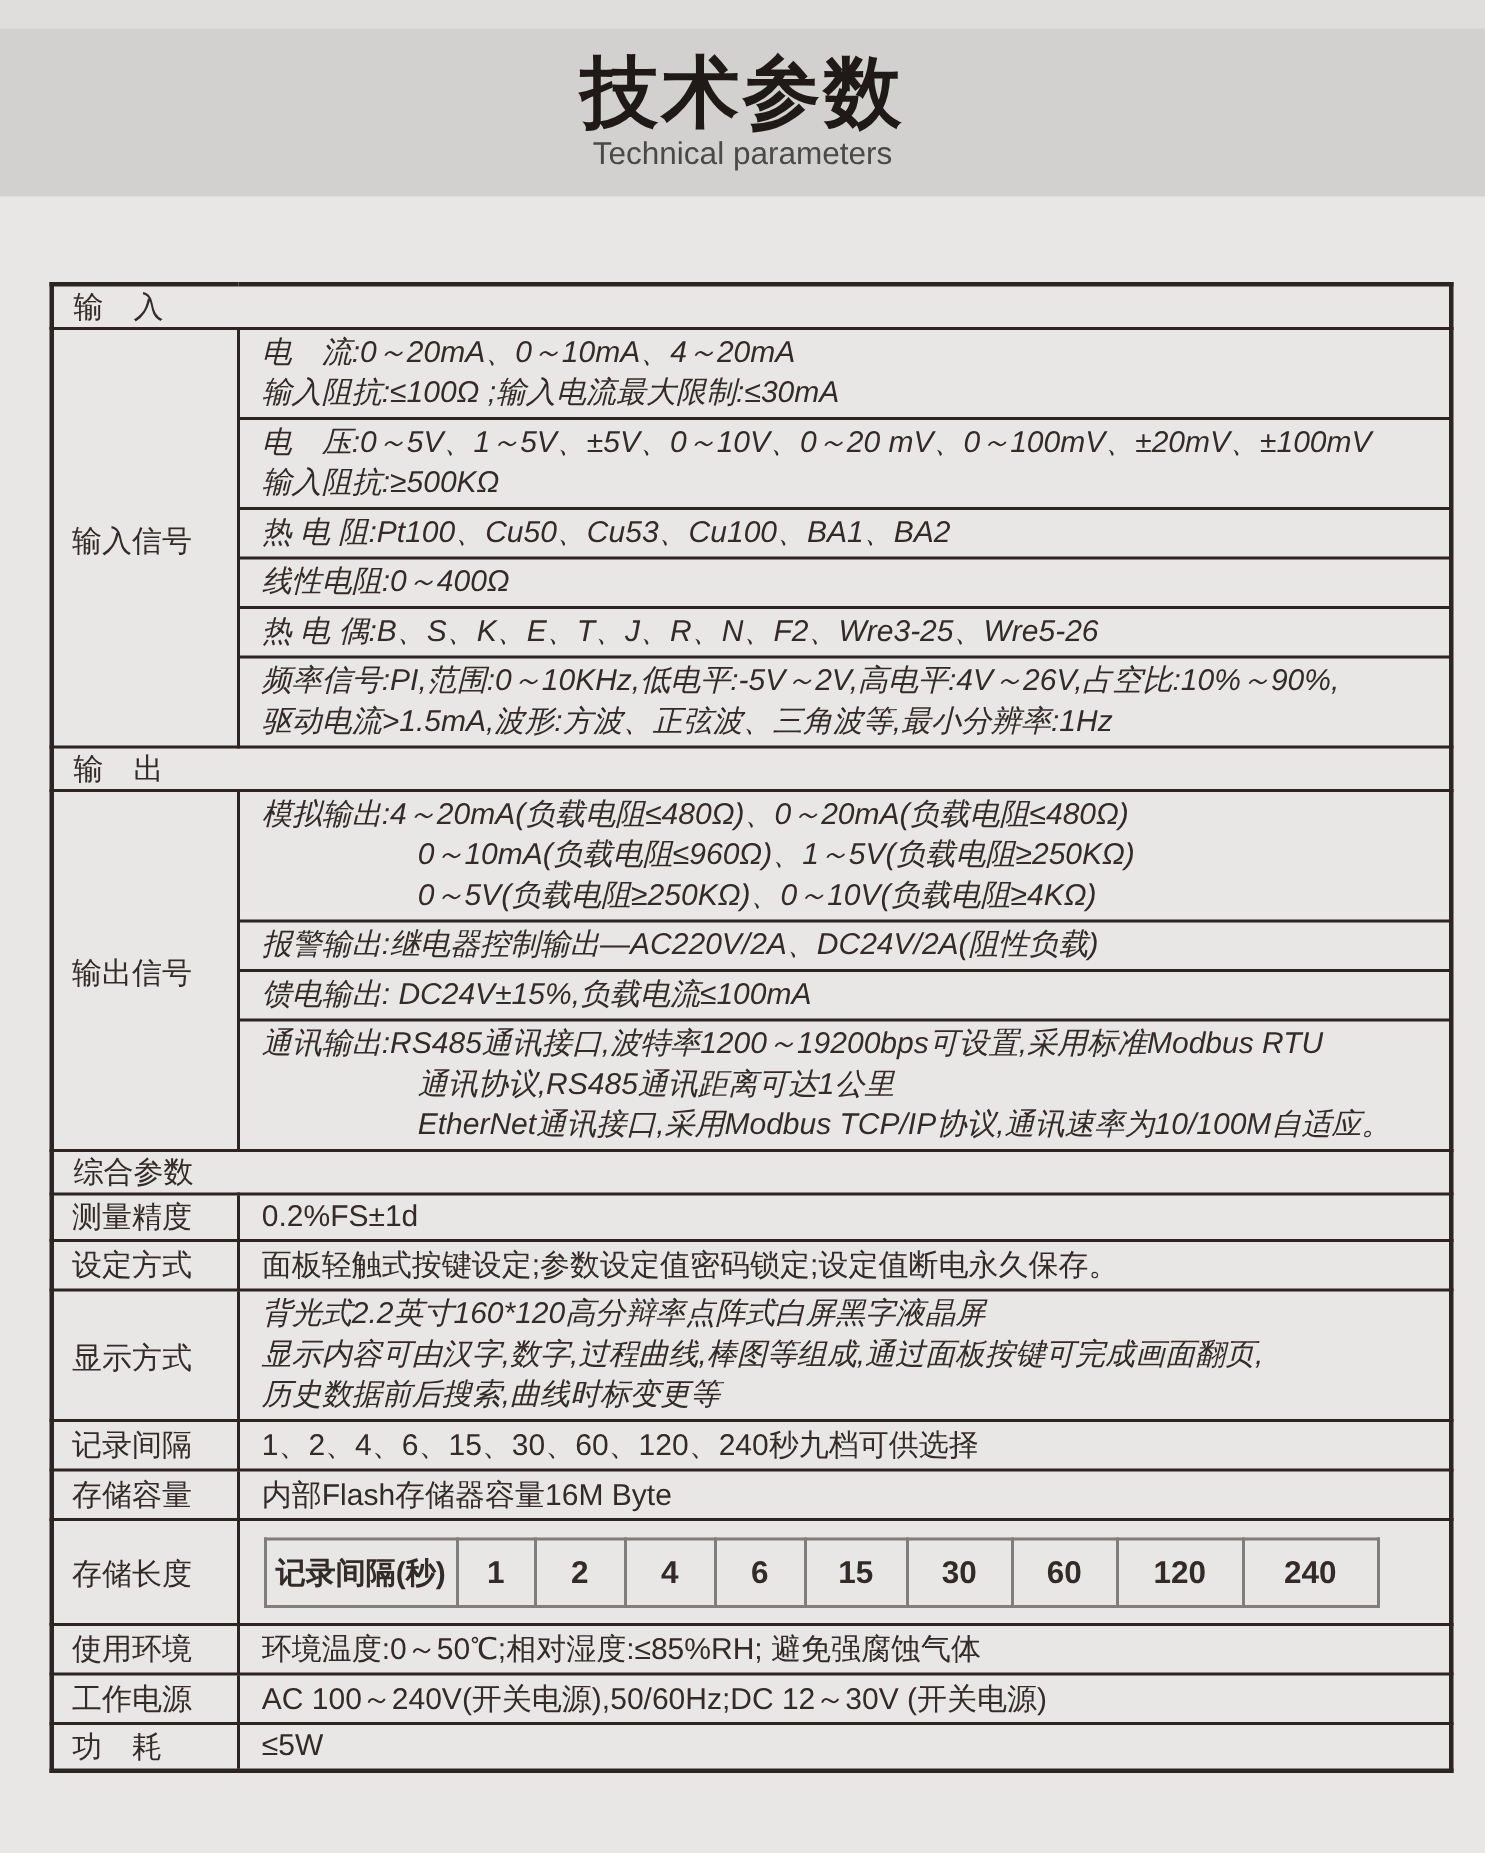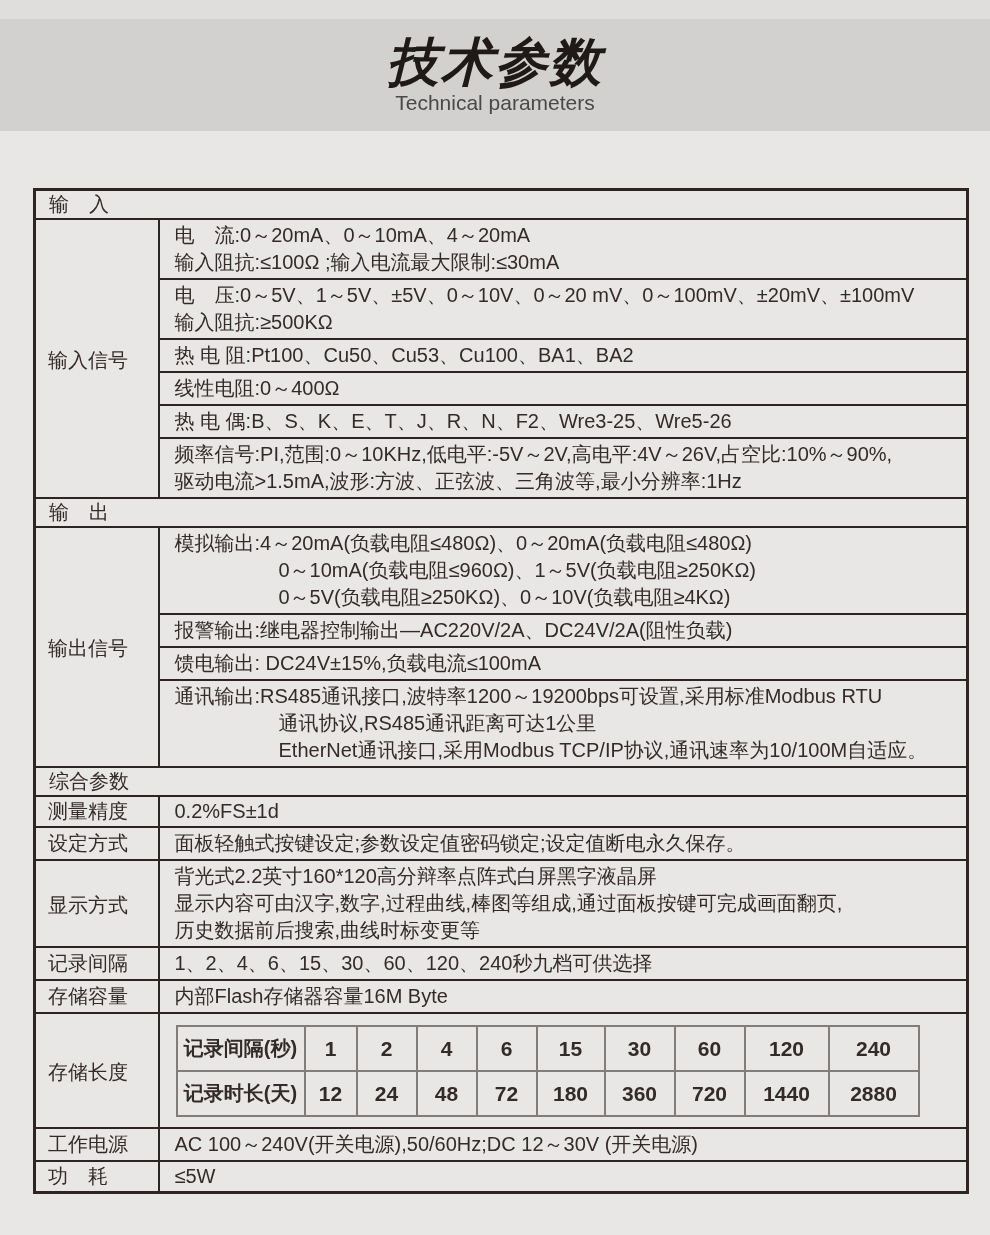--- a/index.html
+++ b/index.html
@@ -22,21 +22,20 @@
     text-align: center;
     box-sizing: border-box;
     padding-top: 15px;
   }
   .page-title {
     font-size: 52px;
     line-height: 56px;
     font-weight: bold;
     color: #1f1a18;
     letter-spacing: 2px;
-    font-style: italic;
   }
   .page-subtitle {
     font-size: 21px;
     line-height: 26px;
     color: #4b4947;
   }
   table.spec {
     border-collapse: collapse;
     table-layout: fixed;
     margin: 57px 0 0 33px;
@@ -75,20 +74,21 @@
   }
   td.block-cell { padding: 0; }
   .sub {
     border-bottom: 2px solid #2d2523;
     padding: 2px 0 2px 15px;
   }
   .sub:last-child { border-bottom: none; }
   .line {
     line-height: 27px;
     white-space: nowrap;
+    font-style: italic;
   }
   .line.indent { padding-left: 104px; }
   td.storage-cell {
     vertical-align: top;
     padding: 0;
   }
   table.storage {
     border-collapse: collapse;
     table-layout: fixed;
     margin: 11px 0 10px 16px;
@@ -248,38 +248,30 @@
           <td>1</td>
           <td>2</td>
           <td>4</td>
           <td>6</td>
           <td>15</td>
           <td>30</td>
           <td>60</td>
           <td>120</td>
           <td>240</td>
         </tr>
-        <tr>
-          <td class="slabel">记录时长(天)</td>
-          <td>12</td>
-          <td>24</td>
-          <td>48</td>
-          <td>72</td>
-          <td>180</td>
-          <td>360</td>
-          <td>720</td>
-          <td>1440</td>
-          <td>2880</td>
-        </tr>
       </tbody>
           </table>
     </td>
   </tr>
 
 
+  <tr>
+    <td class="label-cell">使用环境</td>
+    <td class="value-cell">环境温度:0～50℃;相对湿度:≤85%RH; 避免强腐蚀气体</td>
+  </tr>
 
   <tr>
     <td class="label-cell">工作电源</td>
     <td class="value-cell">AC 100～240V(开关电源),50/60Hz;DC 12～30V (开关电源)</td>
   </tr>
 
   <tr>
     <td class="label-cell">功　耗</td>
     <td class="value-cell">≤5W</td>
   </tr>

